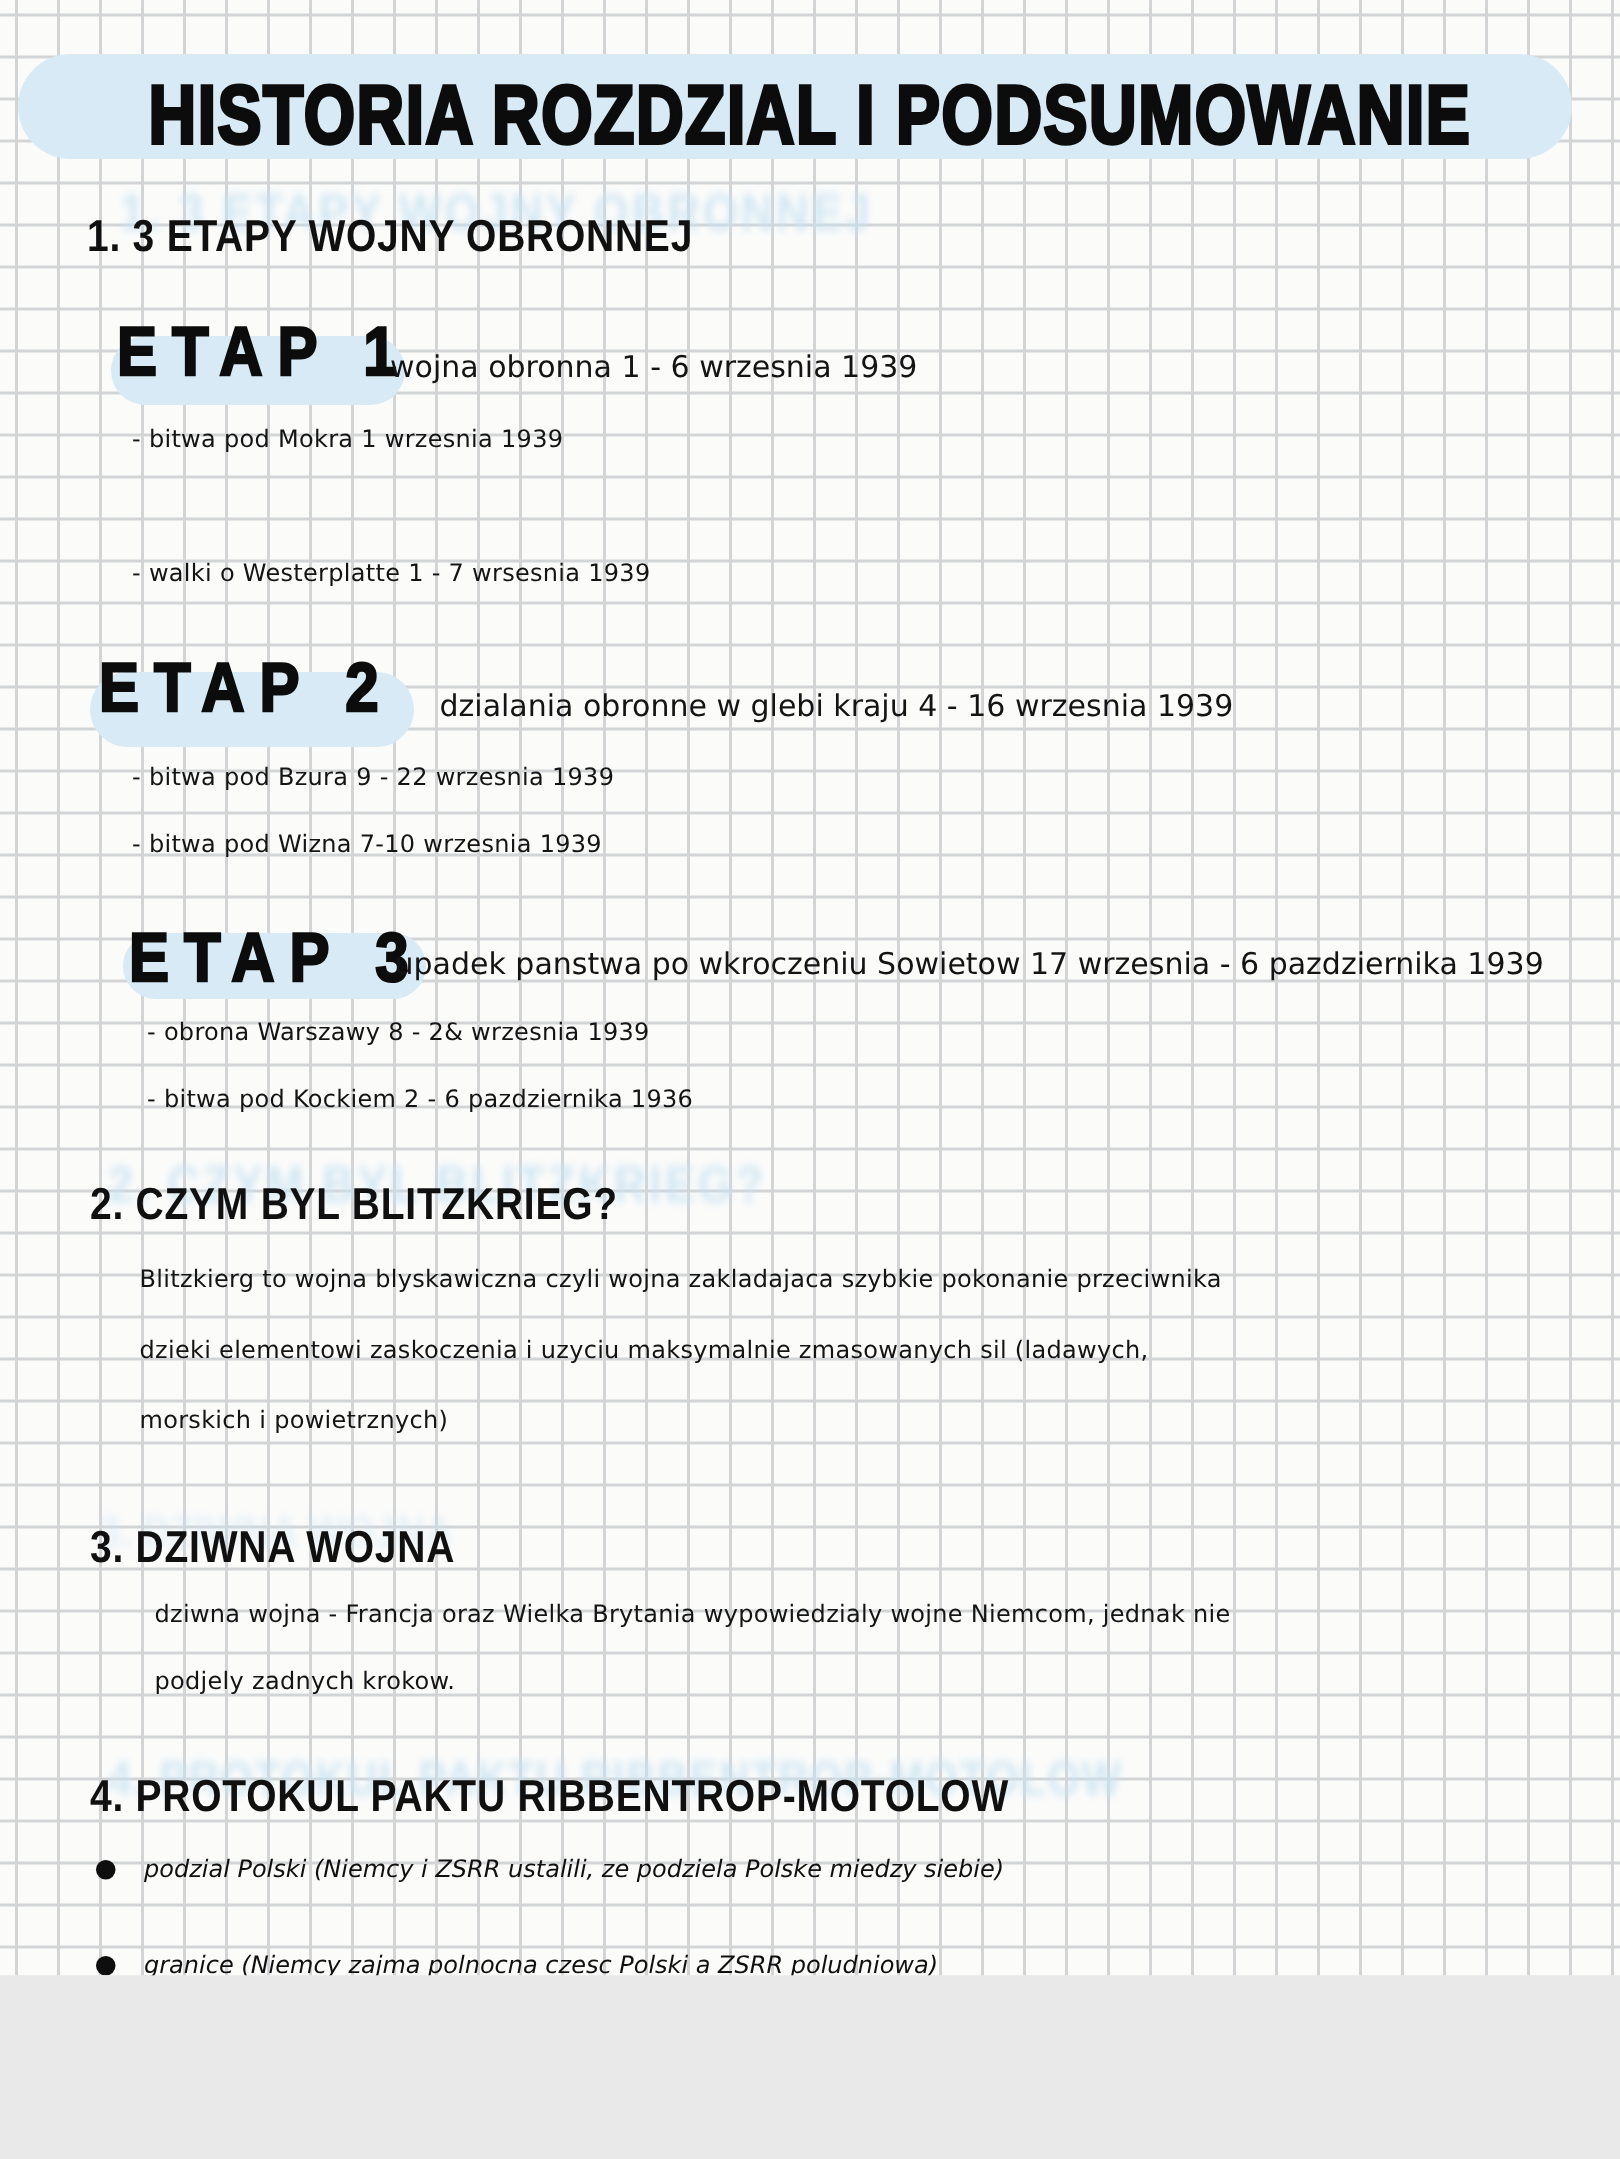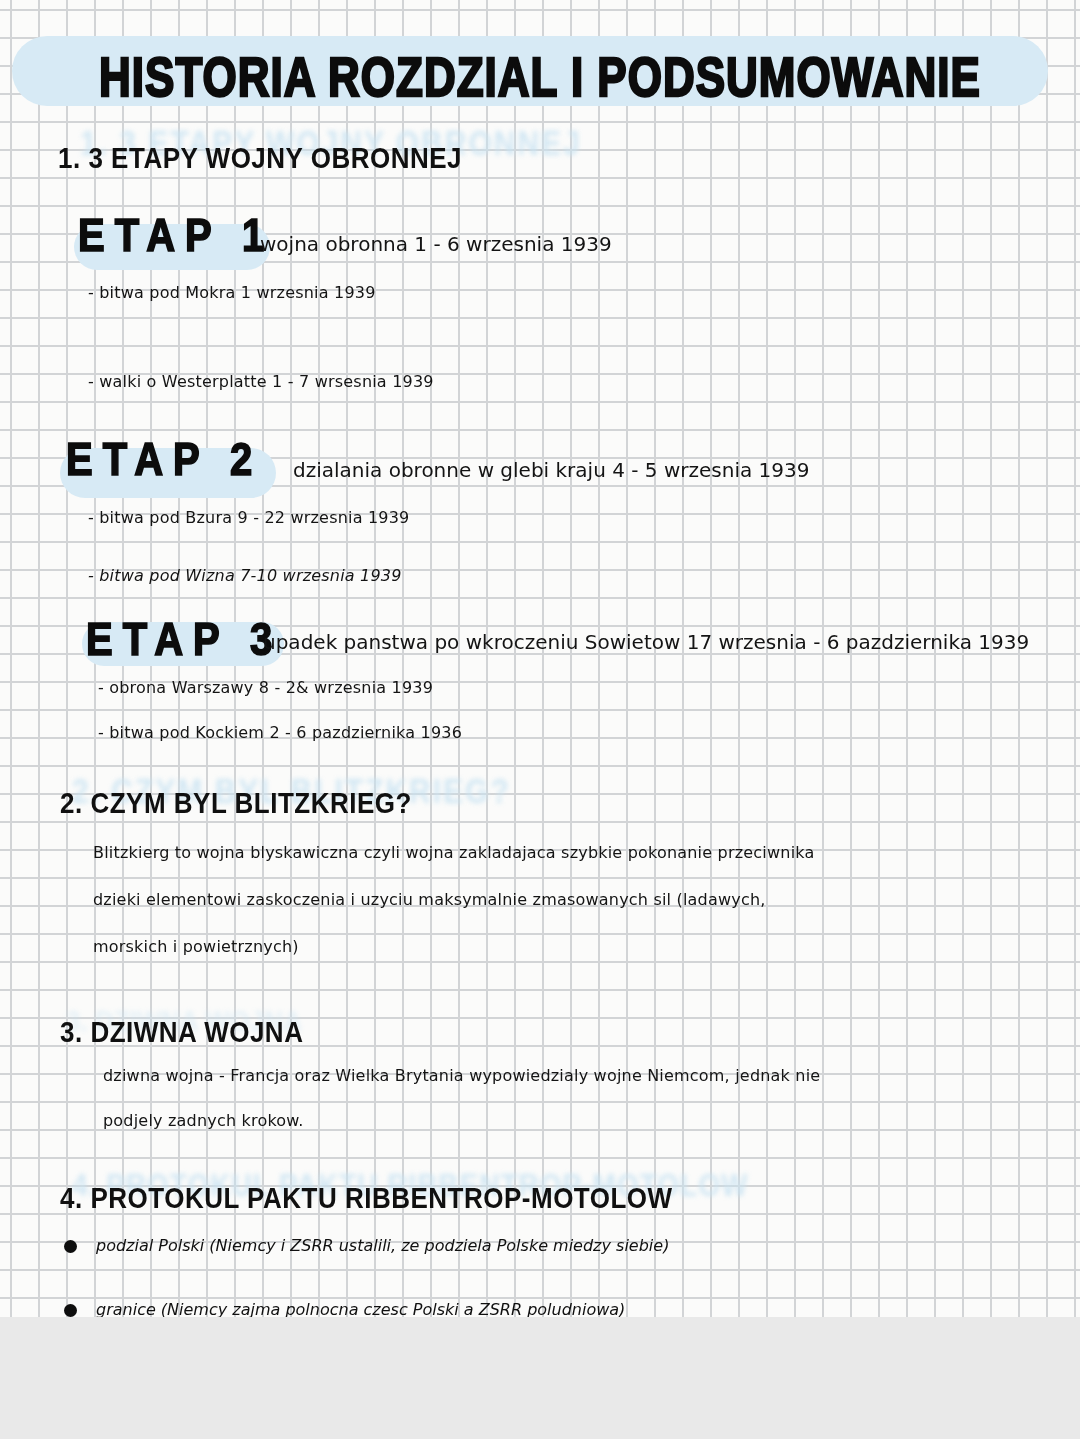--- a/index.html
+++ b/index.html
@@ -72,21 +72,21 @@
   
   .body-line{font-size:16px;letter-spacing:.2px;color:#141414;}
   .sub{font-size:20px;color:#141414;}
   .e1-sub{left:260px;top:232px;}
   .e2-sub{left:293px;top:458px;}
   .e3-sub{left:263px;top:630px;}
   .e1-i0{left:88px;top:283px;}
   .e1-i1{left:88px;top:328px;}
   .e1-i2{left:88px;top:372px;}
   .e2-i0{left:88px;top:508px;}
-  .e2-i1{left:88px;top:566px;font-style:italic;}
+  .e2-i1{left:88px;top:553px;}
   .e3-i0{left:98px;top:678px;}
   .e3-i1{left:98px;top:723px;}
   .p2-l0{left:93px;top:843px;}
   .p2-l1{left:93px;top:890px;}
   .p2-l2{left:93px;top:937px;}
   .p3-l0{left:103px;top:1066px;}
   .p3-l1{left:103px;top:1111px;}
   
   .s4-text{font-size:16px;color:#101010;font-style:italic;}
   .s4-b0{left:96px;top:1236px;}
@@ -109,21 +109,21 @@
   <div class="abs num-heading h1">1. 3 ETAPY WOJNY OBRONNEJ</div>
 
   <div class="pill pill-e1"></div>
   <div class="abs bubble etap-label e1-label">ETAP 1</div>
   <div class="abs sub e1-sub">wojna obronna 1 - 6 wrzesnia 1939</div>
   <div class="abs body-line e1-i0">- bitwa pod Mokra 1 wrzesnia 1939</div>
   <div class="abs body-line e1-i2">- walki o Westerplatte 1 - 7 wrsesnia 1939</div>
 
   <div class="pill pill-e2"></div>
   <div class="abs bubble etap-label e2-label">ETAP 2</div>
-  <div class="abs sub e2-sub">dzialania obronne w glebi kraju 4 - 5 wrzesnia 1939</div>
+  <div class="abs sub e2-sub">dzialania obronne w glebi kraju 4 - 16 wrzesnia 1939</div>
   <div class="abs body-line e2-i0">- bitwa pod Bzura 9 - 22 wrzesnia 1939</div>
   <div class="abs body-line e2-i1">- bitwa pod Wizna 7-10 wrzesnia 1939</div>
 
   <div class="pill pill-e3"></div>
   <div class="abs bubble etap-label e3-label">ETAP 3</div>
   <div class="abs sub e3-sub">upadek panstwa po wkroczeniu Sowietow 17 wrzesnia - 6 pazdziernika 1939</div>
   <div class="abs body-line e3-i0">- obrona Warszawy 8 - 2&amp; wrzesnia 1939</div>
   <div class="abs body-line e3-i1">- bitwa pod Kockiem 2 - 6 pazdziernika 1936</div>
 
   <div class="abs ghost ghost-h2">2. CZYM BYL BLITZKRIEG?</div>

